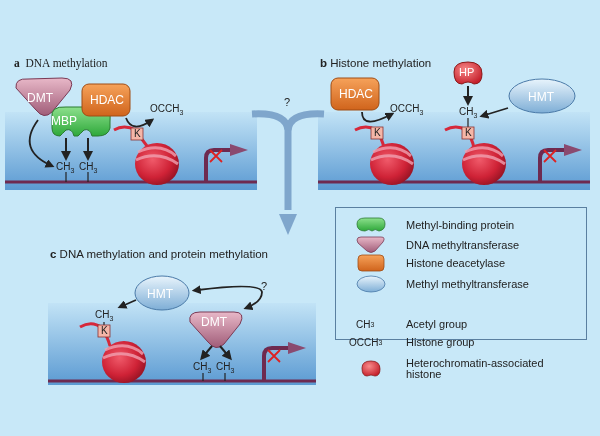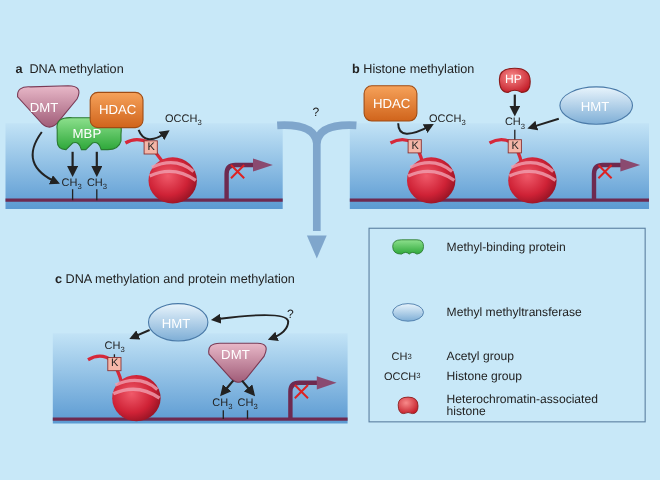--- a/index.html
+++ b/index.html
@@ -2,21 +2,21 @@
 <html><head>
 <meta charset="utf-8">
 <style>
   html, body { margin: 0; padding: 0; }
   body { width: 600px; height: 436px; background: #c8e8f8; position: relative; overflow: hidden;
          font-family: "Liberation Sans", sans-serif; }
   .abs { position: absolute; }
   .label { font-size: 11.5px; color: #222; white-space: nowrap; }
   .label b { font-weight: bold; }
   svg { position: absolute; left: 0; top: 0; }
-  .legend { position: absolute; left: 335px; top: 207px; width: 252px; height: 177px;
+  .legend { position: absolute; left: 335px; top: 207px; width: 252px; height: 133px;
             border: 1.5px solid #5a7fa0; box-sizing: border-box; }
   .leg-row { position: absolute; left: 0; display: flex; align-items: center; }
   .leg-icon { width: 70px; display: flex; justify-content: center; align-items: center; }
   .leg-text { font-size: 11px; color: #222; line-height: 11px; }
 </style>
 </head>
 <body>
 
 <svg width="600" height="436" viewBox="0 0 600 436">
   <defs>
@@ -129,27 +129,27 @@
   <line x1="104" y1="322" x2="104" y2="330" stroke="#222" stroke-width="1.2"></line>
   <path d="M80,327 Q92,320 102,328 Q108,338 110,346" fill="none" stroke="#d6283a" stroke-width="3"></path>
   <rect x="98" y="325" width="12" height="12" fill="#f4b6a8" stroke="#8a3030" stroke-width="0.8"></rect>
   <ellipse cx="124" cy="362" rx="22" ry="21" fill="url(#nucGrad)"></ellipse>
   <path d="M105,350 Q127,340 143,354 M103,358 Q125,348 145,362" fill="none" stroke="#f0a0b0" stroke-width="3" opacity="0.8"></path>
   <path d="M264,381 L264,356 Q264,348 272,348 L292,348" fill="none" stroke="#6e2a50" stroke-width="4"></path>
   <path d="M288,342 L306,348 L288,354 z" fill="#8a4a70"></path>
   <path d="M268,350 L280,362 M280,350 L268,362" stroke="#d22" stroke-width="1.8"></path>
 </svg>
 
-<div class="abs label" style="left:14px;top:57px;"><b>a</b>&nbsp; <span>DNA methylation</span></div>
+<div class="abs label" style="left:14px;top:57px;font-family:Liberation Serif, serif;"><b>a</b>&nbsp; <span>DNA methylation</span></div>
 <div class="abs label" style="left:320px;top:57px;"><b>b</b> <span>Histone methylation</span></div>
 <div class="abs label" style="left:50px;top:248px;"><b>c</b> <span>DNA methylation and protein methylation</span></div>
 
 <div class="abs label" style="left:27px;top:91px;font-size:12px;color:#fff;">DMT</div>
 <div class="abs label" style="left:90px;top:93px;font-size:12px;color:#fff;">HDAC</div>
-<div class="abs label" style="left:66px;top:114px;font-size:12px;color:#fff;">MBP</div>
+<div class="abs label" style="left:51px;top:114px;font-size:12px;color:#fff;">MBP</div>
 <div class="abs label" style="left:339px;top:87px;font-size:12px;color:#fff;">HDAC</div>
 <div class="abs label" style="left:459px;top:66px;font-size:11px;color:#fff;">HP</div>
 <div class="abs label" style="left:528px;top:90px;font-size:12px;color:#fff;">HMT</div>
 <div class="abs label" style="left:147px;top:287px;font-size:12px;color:#fff;">HMT</div>
 <div class="abs label" style="left:201px;top:315px;font-size:12px;color:#fff;">DMT</div>
 
 <div class="abs label" style="left:134px;top:128px;font-size:10px;">K</div>
 <div class="abs label" style="left:374px;top:127px;font-size:10px;">K</div>
 <div class="abs label" style="left:465px;top:127px;font-size:10px;">K</div>
 <div class="abs label" style="left:101px;top:325px;font-size:10px;">K</div>
@@ -168,20 +168,36 @@
 
 <div class="legend">
   <div class="leg-row" style="top:8px">
     <div class="leg-icon">
         <svg width="32" height="18" style="position:static">
           <path d="M2,8 Q2,2 10,2 L24,2 Q30,2 30,8 Q30,14 24,15 Q20,12 17,15 Q14,12 10,15 Q2,15 2,8 Z" fill="url(#mbpGrad)" stroke="#2a7a30" stroke-width="0.8"></path>
         </svg>
       </div>
     <span class="leg-text">Methyl-binding protein</span>
   </div>
+  <div class="leg-row" style="top:28px">
+    <div class="leg-icon">
+        <svg width="32" height="18" style="position:static">
+          <path d="M2,4 Q2,1 6,1 L26,1 Q31,1 28,6 L20,15 Q16,18 12,15 L3,7 Z" fill="url(#dmtGrad)" stroke="#7a3a55" stroke-width="0.8"></path>
+        </svg>
+      </div>
+    <span class="leg-text">DNA methyltransferase</span>
+  </div>
+  <div class="leg-row" style="top:46px">
+    <div class="leg-icon">
+        <svg width="32" height="18" style="position:static">
+          <rect x="3" y="1" width="26" height="16" rx="4" fill="url(#hdacGrad)" stroke="#a04c14" stroke-width="0.8"></rect>
+        </svg>
+      </div>
+    <span class="leg-text">Histone deacetylase</span>
+  </div>
   <div class="leg-row" style="top:67px">
     <div class="leg-icon">
         <svg width="32" height="18" style="position:static">
           <ellipse cx="16" cy="9" rx="14" ry="8" fill="url(#hmtGrad)" stroke="#4a7aa8" stroke-width="0.8"></ellipse>
         </svg>
       </div>
     <span class="leg-text">Methyl methyltransferase</span>
   </div>
   <div class="leg-row" style="top:111px">
     <div class="leg-icon" style="justify-content:flex-start;padding-left:20px;width:50px;font-size:10px;color:#222">CH<sub style="font-size:7px">3</sub></div>

